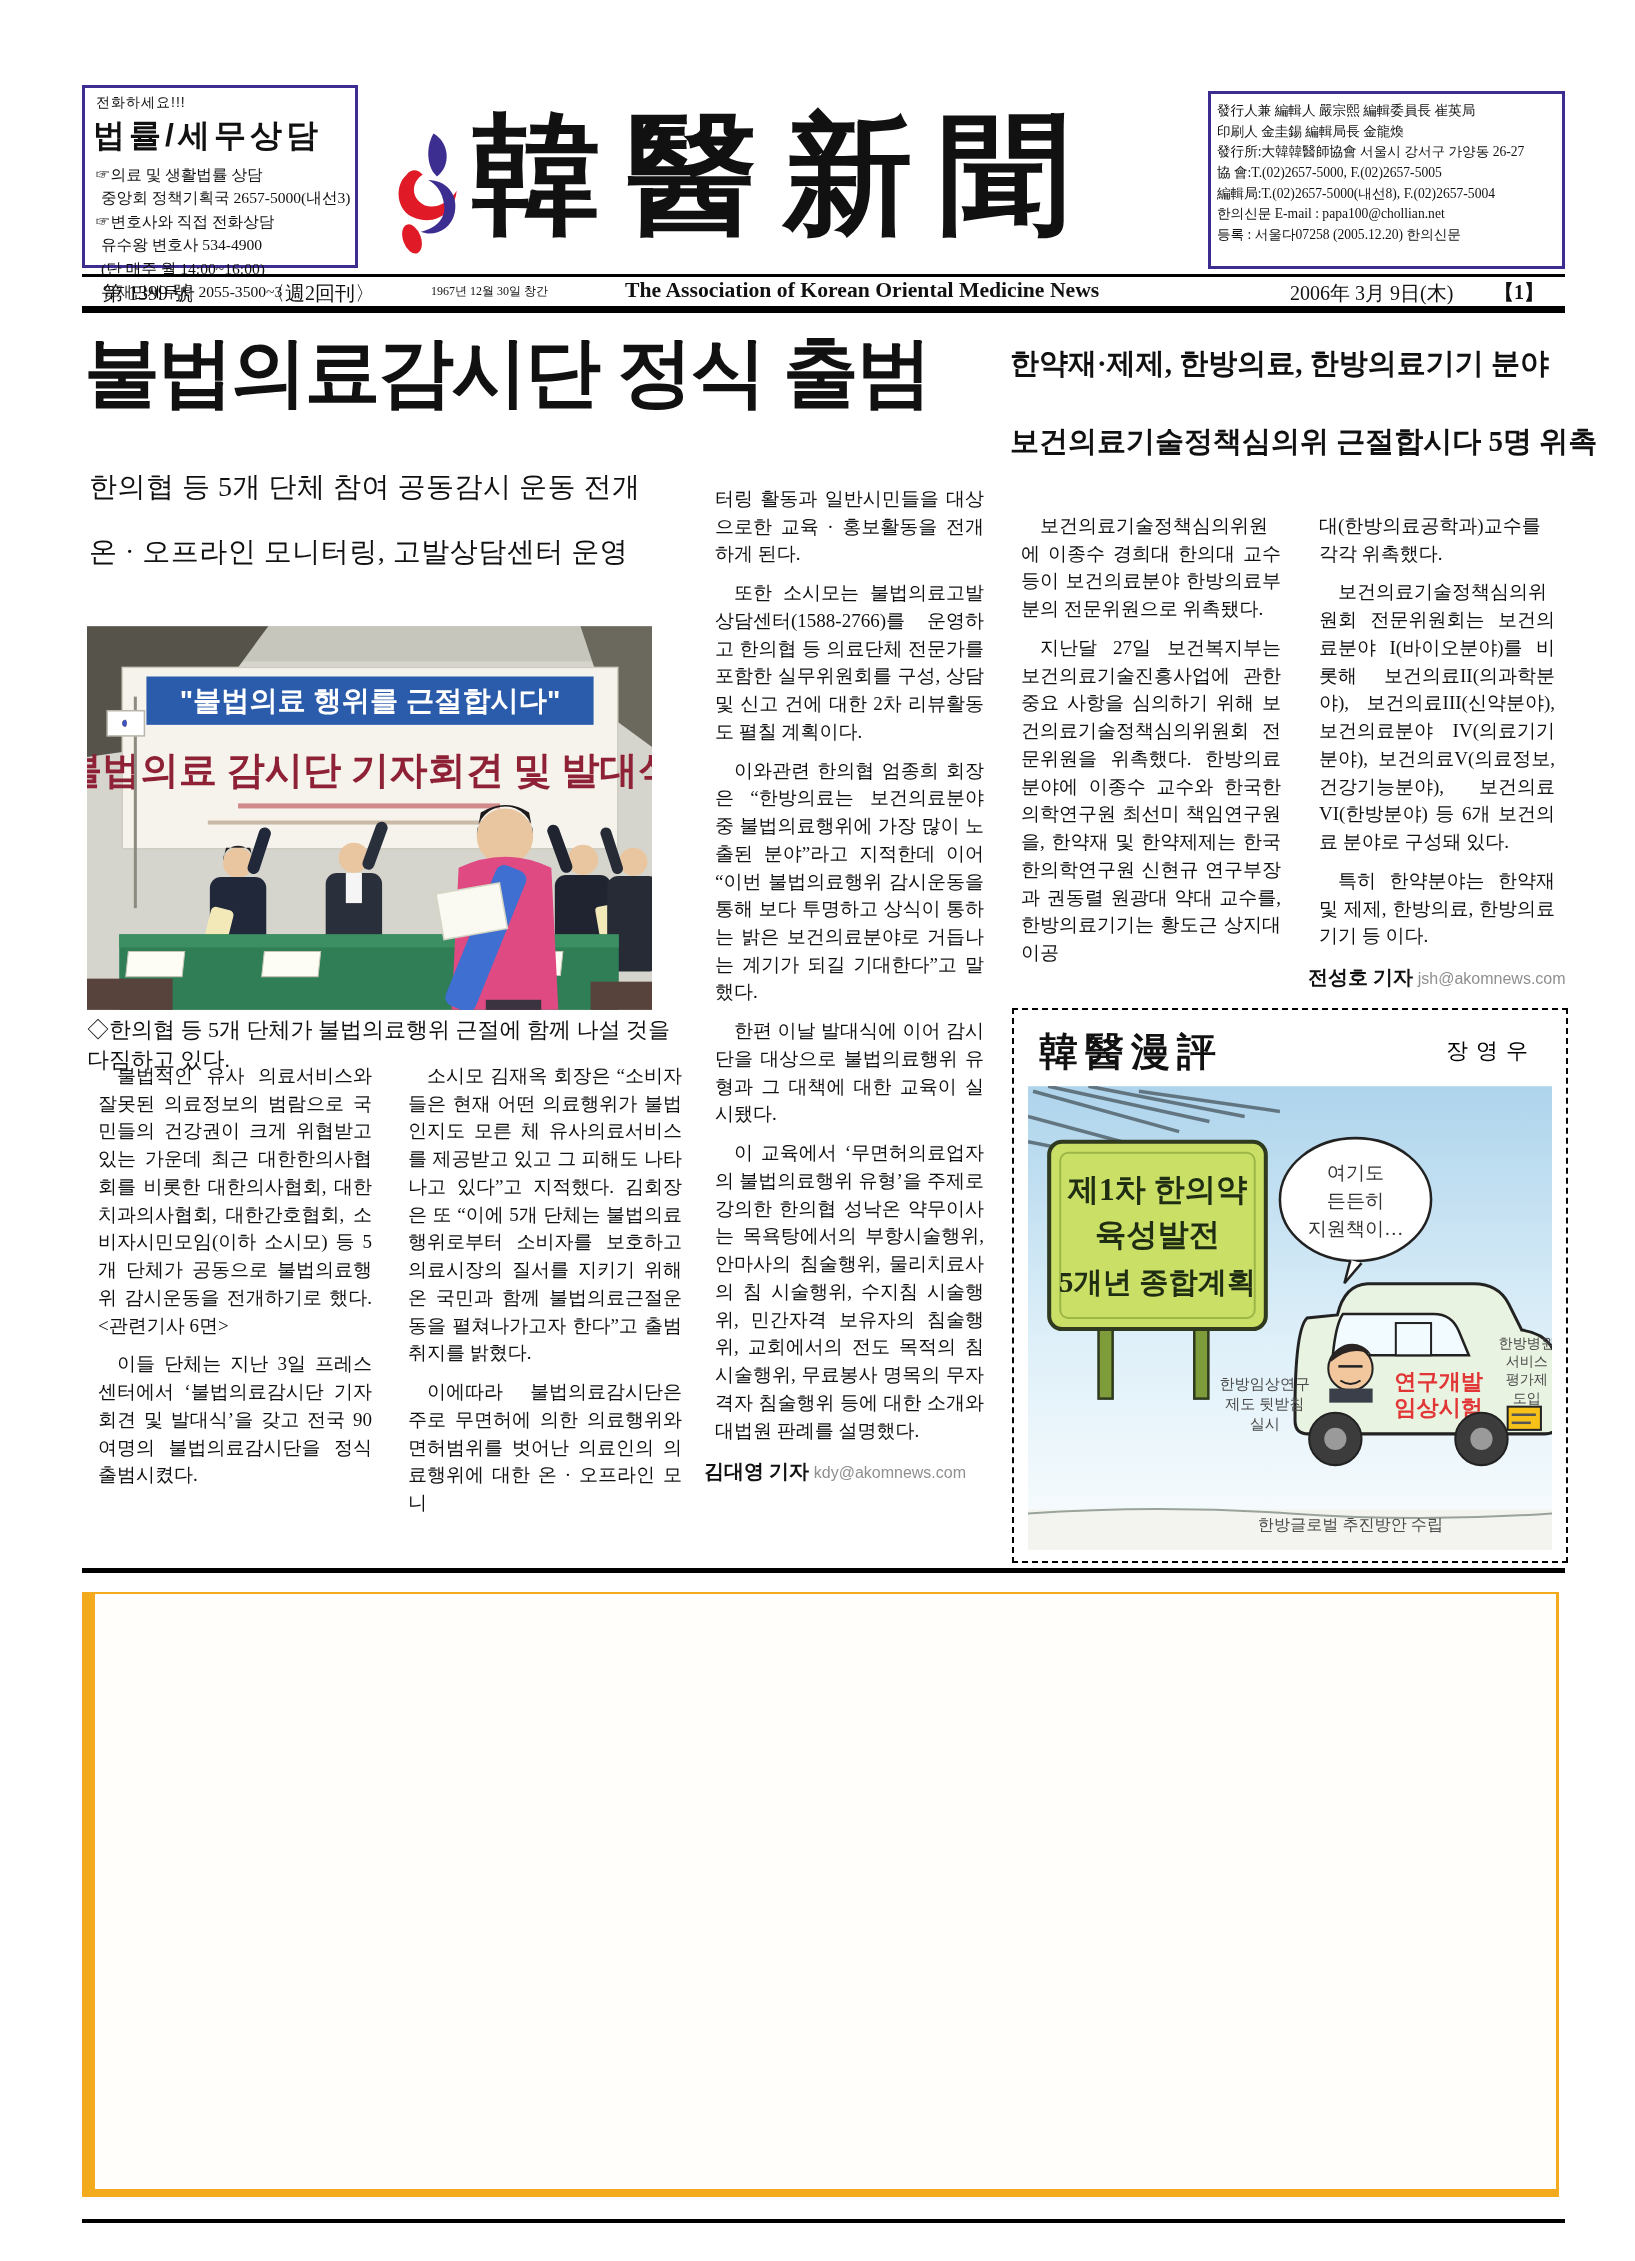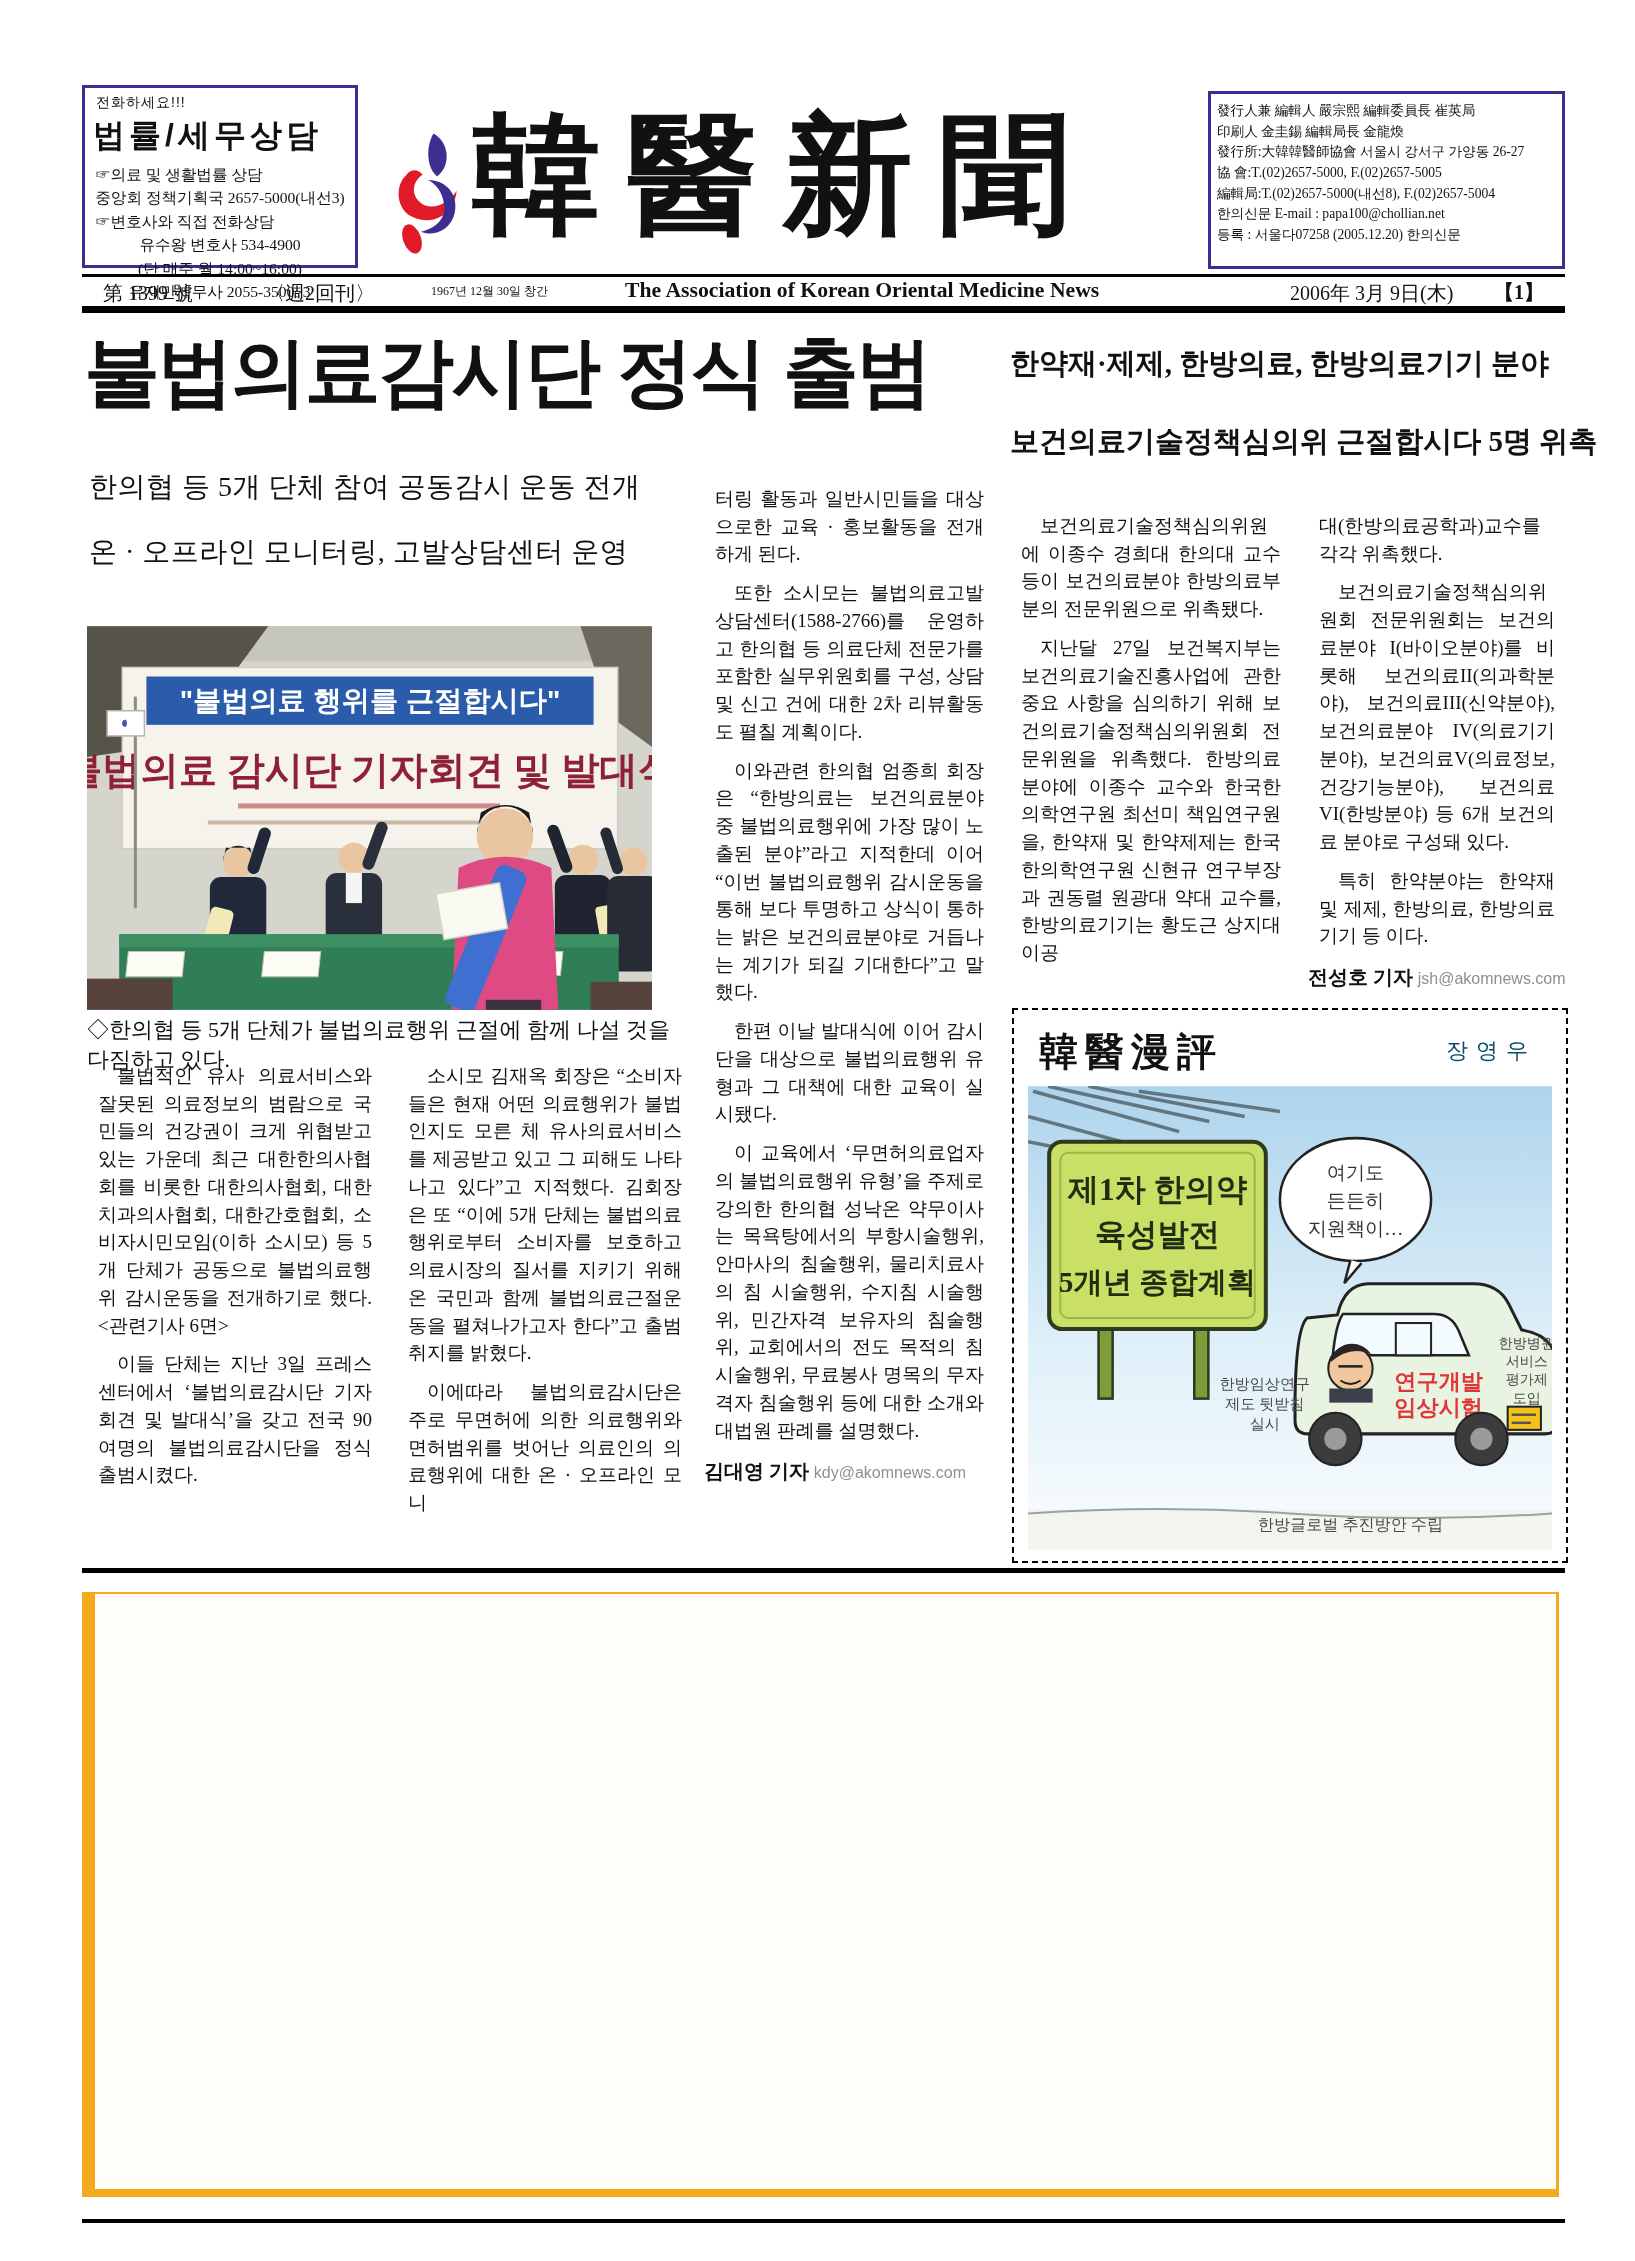--- a/index.html
+++ b/index.html
@@ -6,21 +6,21 @@
   body{width:1635px;height:2261px;position:relative;font-family:"Liberation Serif",serif;color:#111;}
   .abs{position:absolute;}
   .sans{font-family:"Liberation Sans",sans-serif;}
   
   .hdr-box{border:3.5px solid #3c2d90;background:#fff;box-sizing:border-box;}
   #leftad{left:82px;top:85px;width:276px;height:183px;}
   .leftad-call{font-size:14px;margin:6px 0 0 11px;letter-spacing:1px;}
   .leftad-title{font-size:32px;font-weight:900;letter-spacing:4px;margin:2px 0 5px 8px;font-family:"Liberation Sans",sans-serif;}
   .leftad-line{font-size:15.6px;line-height:1.5;}
   .ll-left{padding-left:10px;text-align:left;}
-  .ll-center{text-align:center;}
+  .ll-center{text-align:left;padding-left:16px;}
   #mastlogo{left:379px;top:130px;width:91px;height:125px;}
   #masthead{left:471px;top:107px;width:726px;font-size:130px;font-weight:900;letter-spacing:26px;line-height:1.05;white-space:nowrap;font-family:"DejaVu Serif","Liberation Serif",serif;}
   #pubbox{left:1208px;top:91px;width:357px;height:178px;padding:7px 6px;font-size:13.6px;line-height:1.52;}
   .pub-line{white-space:nowrap;}
   .pub-right{padding-right:3px;}
   .rule{background:#000;}
   
   .dl{font-size:20px;white-space:nowrap;}
   .dl-founded{font-size:12px;}
   .dl-eng{font-size:21.7px;font-weight:bold;}
@@ -32,21 +32,21 @@
   .bodycol p{margin:11px;text-indent:1em;}
   .bodycol p.noind{text-indent:0;}
   .byline{text-align:left;margin-top:13px;}
   .byline .nm{font-weight:bold;font-size:20px;}
   .byline .em{font-size:16px;color:#8f8f8f;font-family:"Liberation Sans",sans-serif;}
   
   .subhead2{left:1010px;width:559px;font-size:29px;font-weight:bold;white-space:nowrap;}
   
   #cartoonbox{left:1012px;top:1008px;width:556px;height:555px;border:2.5px dashed #000;box-sizing:border-box;background:#fff;}
   .cartoon-title{font-size:39px;font-weight:900;letter-spacing:7px;font-family:"DejaVu Serif","Liberation Serif",serif;}
-  .cartoon-artist{font-size:22px;letter-spacing:8px;color:#0c4a6e;}
+  .cartoon-artist{font-size:22px;letter-spacing:8px;color:#000000;}
   
   #adbox{left:82px;top:1592px;width:1477px;height:605px;box-sizing:border-box;border-top:2px solid #f3aa1c;border-right:3px solid #f3aa1c;border-bottom:8px solid #f3aa1c;border-left:13px solid #f3aa1c;background:#fffefb;}
 </style>
 </head>
 <body>
 
 <div class="abs hdr-box" id="leftad">
   <div class="leftad-call sans">전화하세요!!!</div>
   <div class="leftad-title">법률/세무상담</div>
   <div class="leftad-line ll-left">☞의료 및 생활법률 상담</div>

